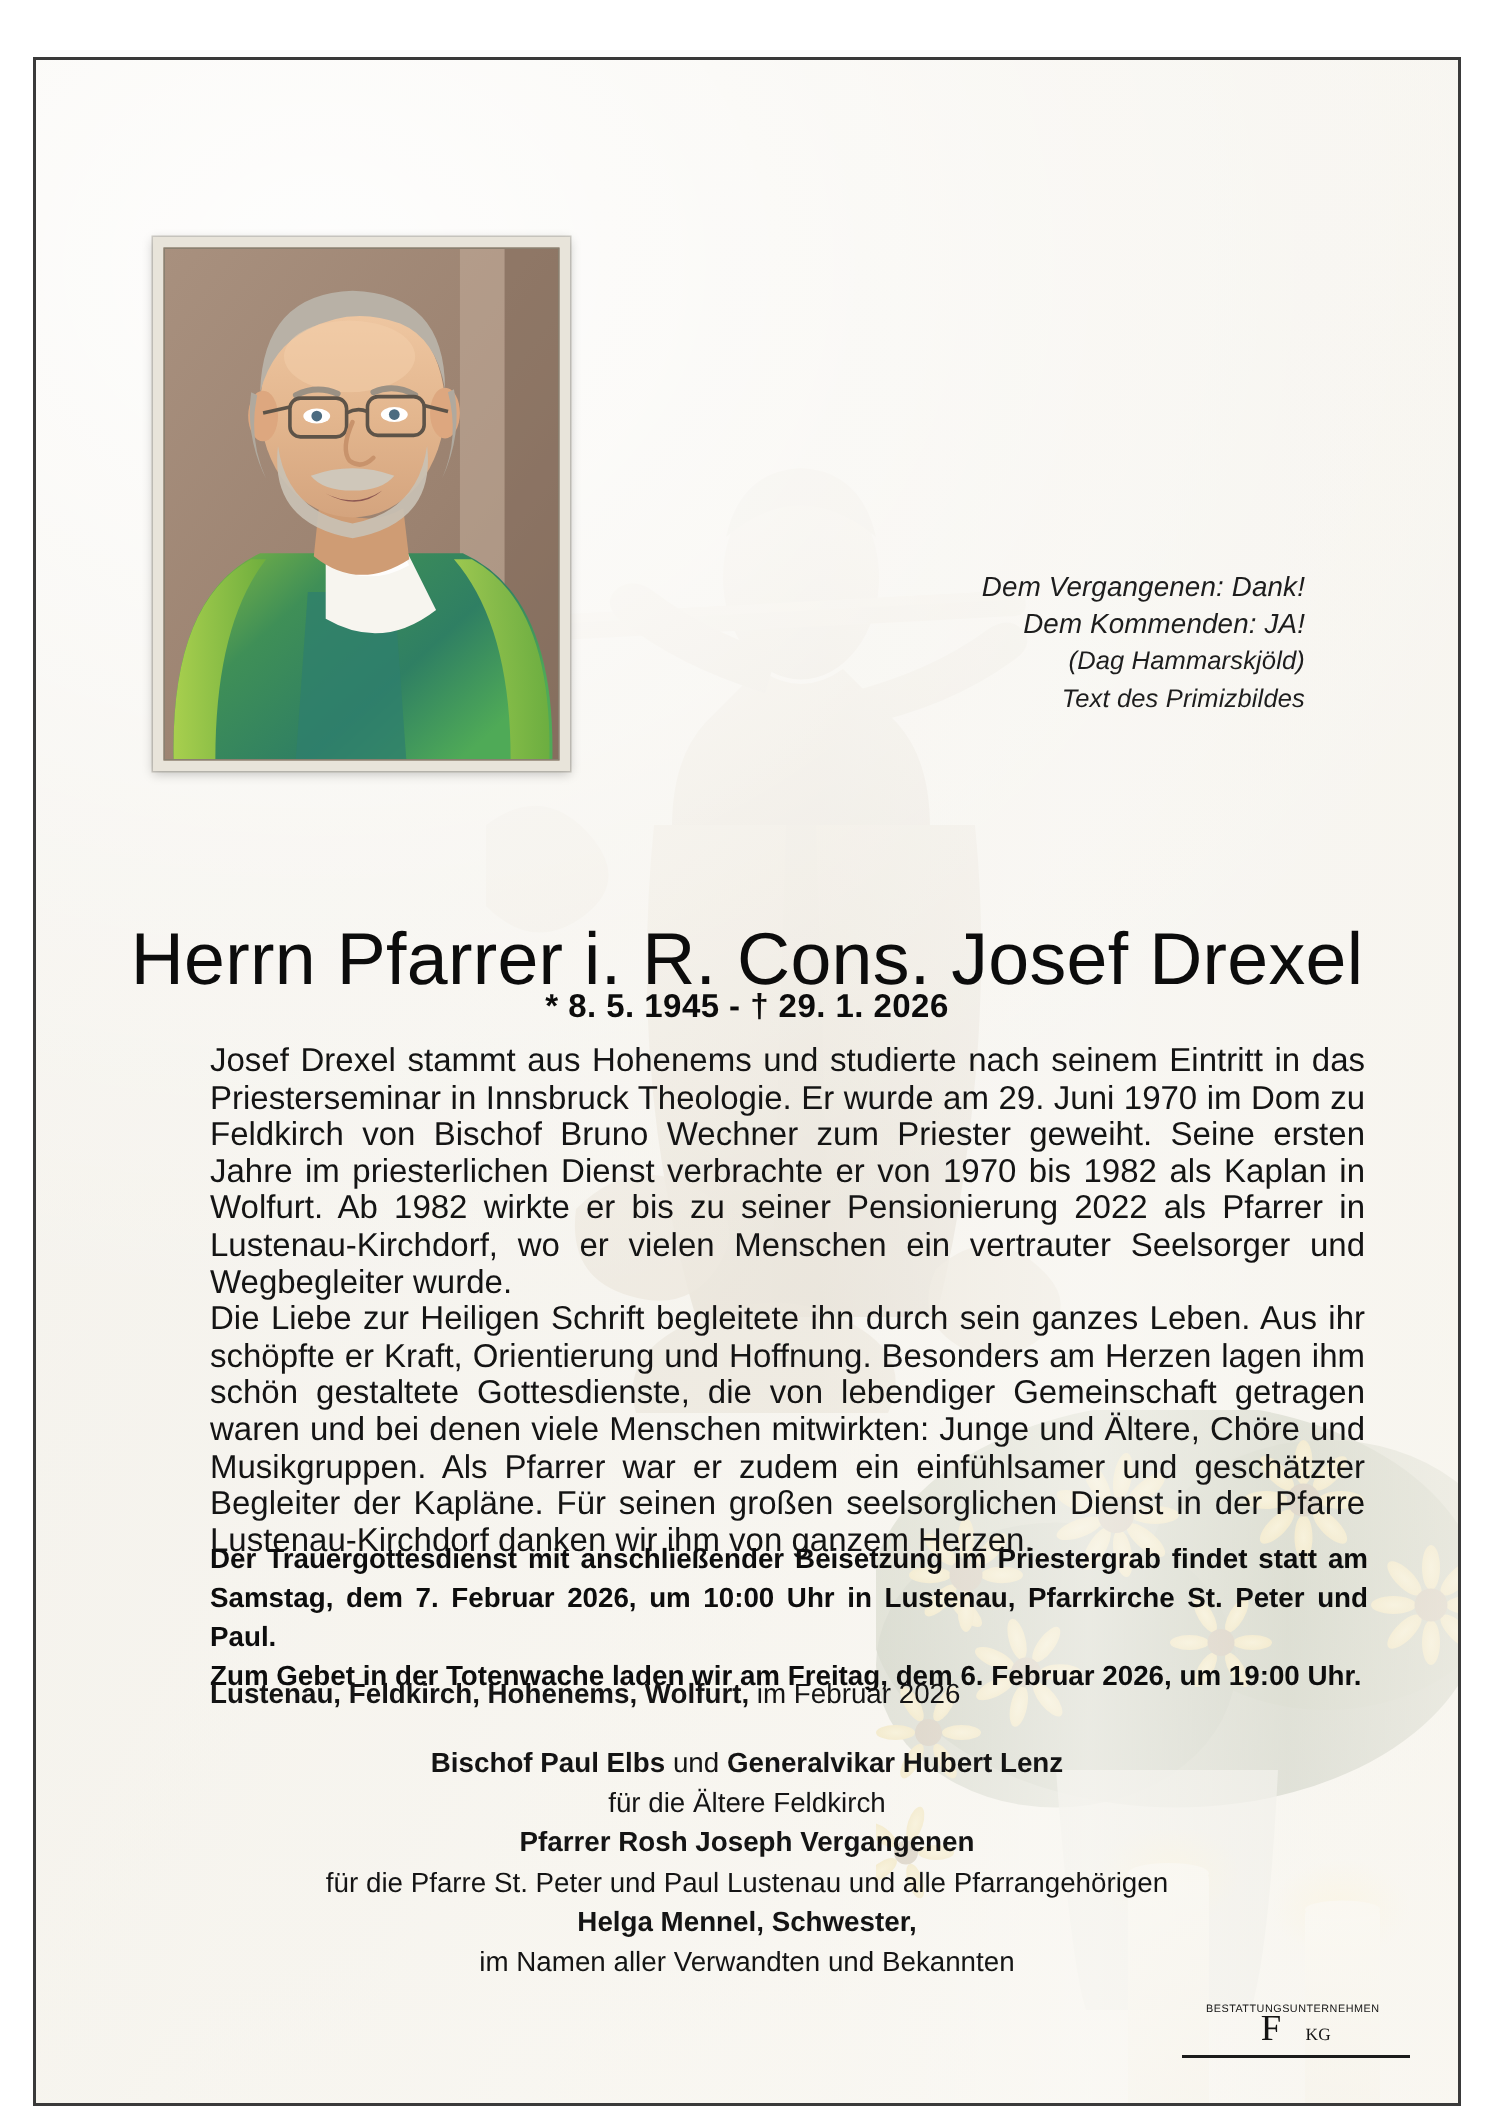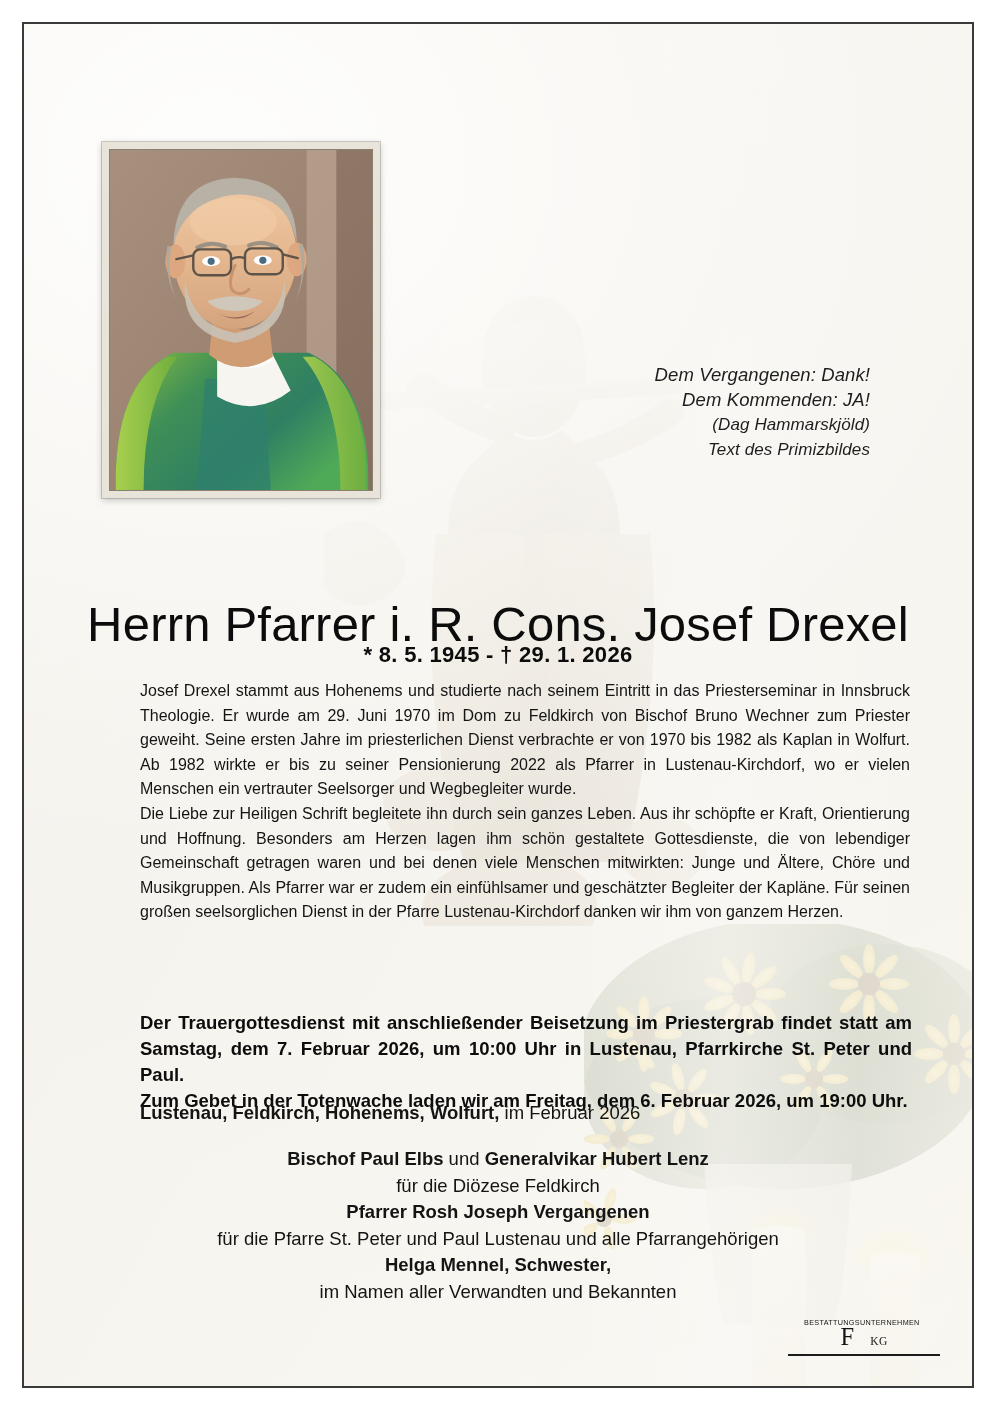--- a/index.html
+++ b/index.html
@@ -11,21 +11,21 @@
     width: 1000px;
     height: 1414px;
     overflow: hidden;
     font-family: "Liberation Sans", sans-serif;
   }
 
   
   #card {
     position: absolute;
     left: 22px;
-    top: 22px;
+    top: 38px;
     width: 952px;
     height: 1366px;
     border: 2px solid #3a3a3a;
     box-sizing: border-box;
     overflow: hidden;
     background: #fca5a5;
   }
 
   
   .bg-layer { position: absolute; inset: 0; pointer-events: none; }
@@ -148,21 +148,21 @@
     font-size: 22px;
     font-weight: bold;
     letter-spacing: .3px;
     color: #0c0c0c;
   }
 
   
   .bio {
     position: absolute;
     left: 116px; top: 655px; width: 770px;
-    font-size: 16px;
+    font-size: 22px;
     line-height: 24.6px;
     color: #141414;
   }
   .bio p { margin: 0; text-align: justify; text-justify: inter-word; }
 
   
   .service {
     position: absolute;
     left: 116px; top: 986px; width: 772px;
     font-size: 18.5px;
@@ -517,21 +517,21 @@
       <p class="noj">Zum Gebet in der Totenwache laden wir am Freitag, dem 6. Februar 2026, um 19:00 Uhr.</p>
     </div>
 
     <div class="places">
       <b>Lustenau, Feldkirch, Hohenems, Wolfurt,</b><span> im Februar 2026</span>
     </div>
 
     <div class="signatures">
       <div>
         <div><span class="b">Bischof Paul Elbs</span><span> und </span><span class="b">Generalvikar Hubert Lenz</span></div>
-        <div>für die Diözese Feldkirch</div>
+        <div>für die Ältere Feldkirch</div>
       </div>
       <div>
         <div class="b">Pfarrer Rosh Joseph Vergangenen</div>
         <div>für die Pfarre St. Peter und Paul Lustenau und alle Pfarrangehörigen</div>
       </div>
       <div>
         <div class="b">Helga Mennel, Schwester,</div>
         <div>im Namen aller Verwandten und Bekannten</div>
       </div>
     </div>

